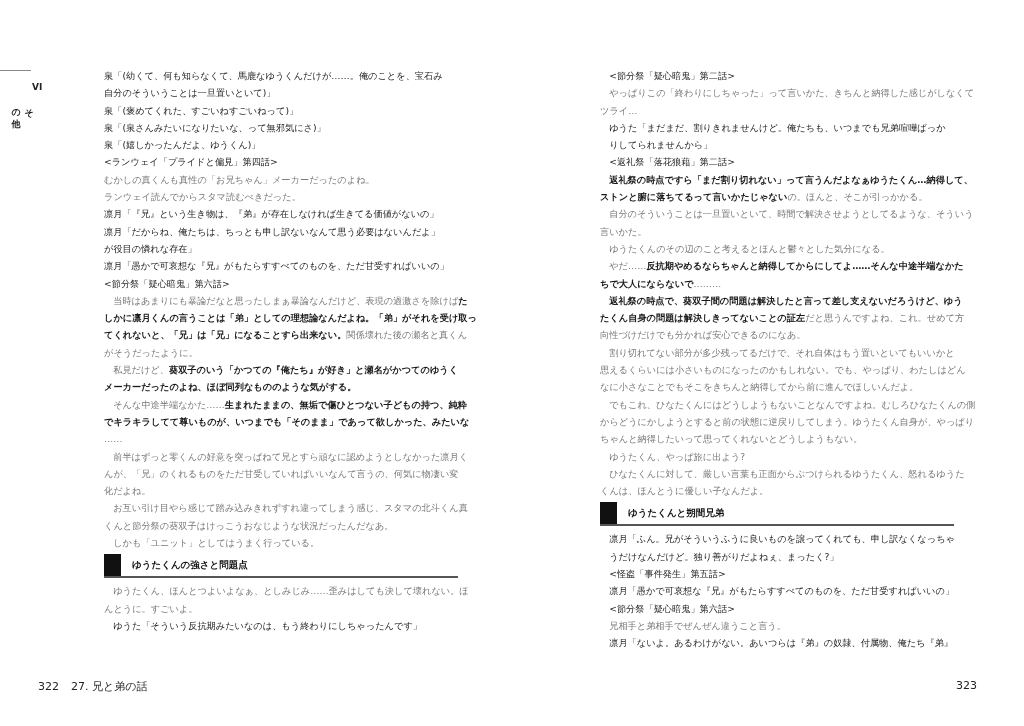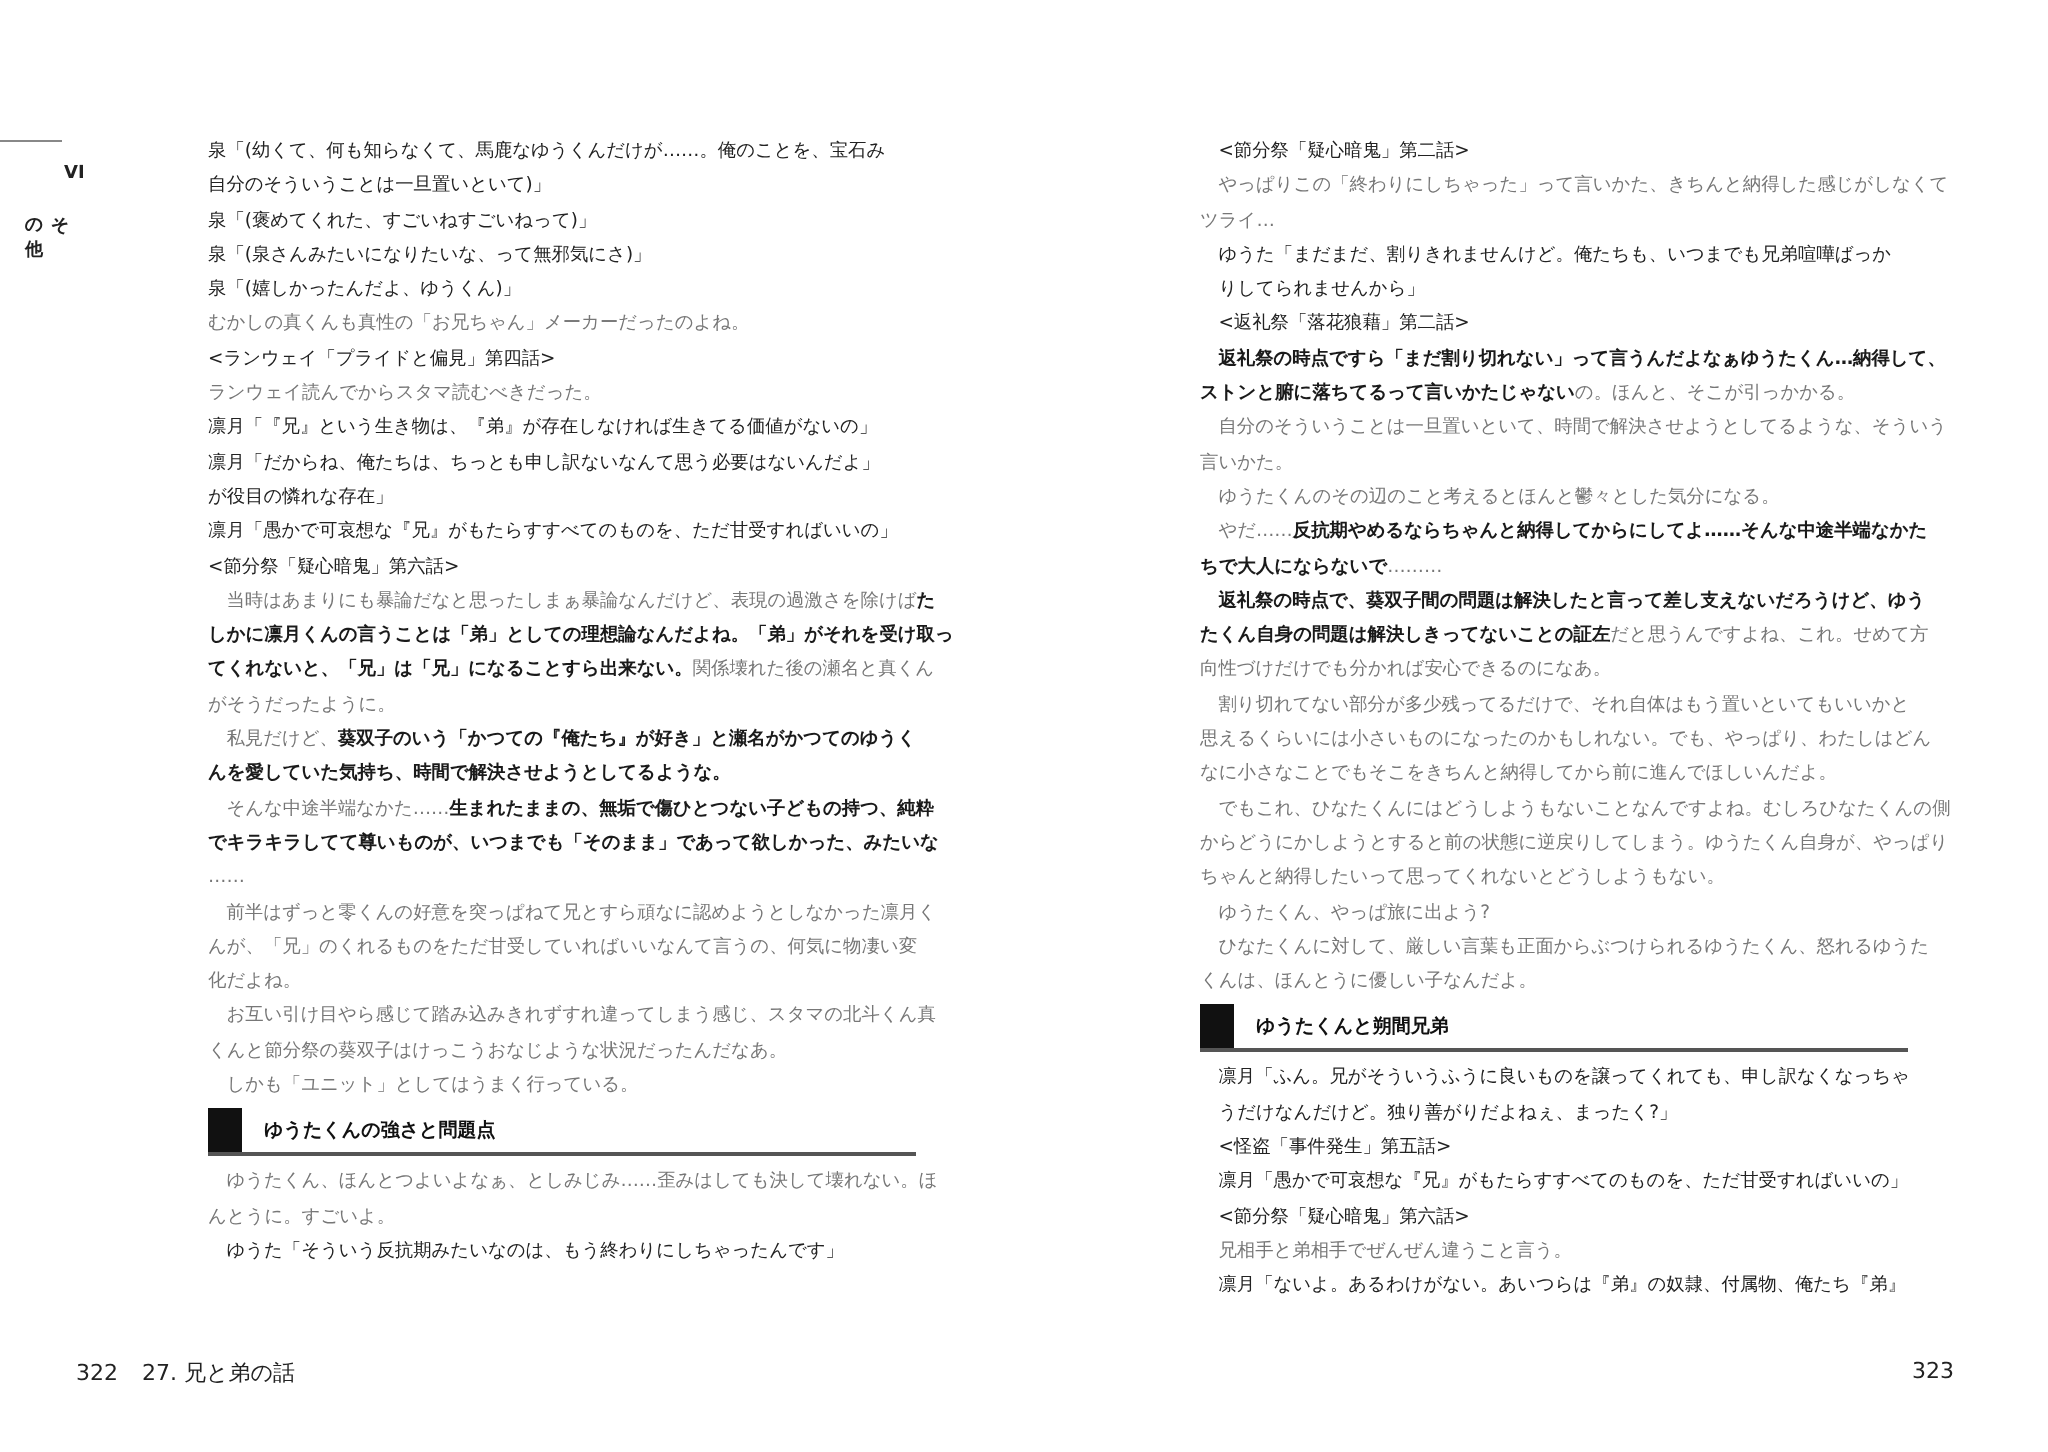--- a/index.html
+++ b/index.html
@@ -44,36 +44,36 @@
     <div class="vert">その他</div>
   </div>
 
   <div class="col left-col">
     <div id="left-before">
         <div class="ln quote">泉「(幼くて、何も知らなくて、馬鹿なゆうくんだけが……。俺のことを、宝石み</div>
         <div class="ln quote">自分のそういうことは一旦置いといて)」</div>
         <div class="ln quote">泉「(褒めてくれた、すごいねすごいねって)」</div>
         <div class="ln quote">泉「(泉さんみたいになりたいな、って無邪気にさ)」</div>
         <div class="ln quote">泉「(嬉しかったんだよ、ゆうくん)」</div>
+        <div class="ln quote">&lt;ランウェイ「プライドと偏見」第四話&gt;</div>
         <div class="ln gray">むかしの真くんも真性の「お兄ちゃん」メーカーだったのよね。</div>
-        <div class="ln quote">&lt;ランウェイ「プライドと偏見」第四話&gt;</div>
         <div class="ln gray">ランウェイ読んでからスタマ読むべきだった。</div>
         <div class="ln quote">凛月「『兄』という生き物は、『弟』が存在しなければ生きてる価値がないの」</div>
         <div class="ln quote">凛月「だからね、俺たちは、ちっとも申し訳ないなんて思う必要はないんだよ」</div>
         <div class="ln quote">が役目の憐れな存在」</div>
         <div class="ln quote">凛月「愚かで可哀想な『兄』がもたらすすべてのものを、ただ甘受すればいいの」</div>
         <div class="ln quote">&lt;節分祭「疑心暗鬼」第六話&gt;</div>
       </div>
     <div id="left-paras">
         <div class="ln"><span class="gray">　当時はあまりにも暴論だなと思ったしまぁ暴論なんだけど、表現の過激さを除けば</span><span class="dark">た</span></div>
         <div class="ln"><span class="dark">しかに凛月くんの言うことは「弟」としての理想論なんだよね。「弟」がそれを受け取っ</span></div>
         <div class="ln"><span class="dark">てくれないと、「兄」は「兄」になることすら出来ない。</span><span class="gray">関係壊れた後の瀬名と真くん</span></div>
         <div class="ln"><span class="gray">がそうだったように。</span></div>
         <div class="ln"><span class="gray">　私見だけど、</span><span class="dark">葵双子のいう「かつての『俺たち』が好き」と瀬名がかつてのゆうく</span></div>
-        <div class="ln"><span class="dark">んを愛していた気持ち、時間で解決させようとしてるような。</span></div>
+        <div class="ln"><span class="dark">メーカーだったのよね、ほぼ同列なもののような気がする。</span></div>
         <div class="ln"><span class="gray">　そんな中途半端なかた……</span><span class="dark">生まれたままの、無垢で傷ひとつない子どもの持つ、純粋</span></div>
         <div class="ln"><span class="dark">でキラキラしてて尊いものが、いつまでも「そのまま」であって欲しかった、みたいな</span></div>
         <div class="ln"><span class="gray">……</span></div>
         <div class="ln"><span class="gray">　前半はずっと零くんの好意を突っぱねて兄とすら頑なに認めようとしなかった凛月く</span></div>
         <div class="ln"><span class="gray">んが、「兄」のくれるものをただ甘受していればいいなんて言うの、何気に物凄い変</span></div>
         <div class="ln"><span class="gray">化だよね。</span></div>
         <div class="ln"><span class="gray">　お互い引け目やら感じて踏み込みきれずすれ違ってしまう感じ、スタマの北斗くん真</span></div>
         <div class="ln"><span class="gray">くんと節分祭の葵双子はけっこうおなじような状況だったんだなあ。</span></div>
         <div class="ln"><span class="gray">　しかも「ユニット」としてはうまく行っている。</span></div>
       </div>

